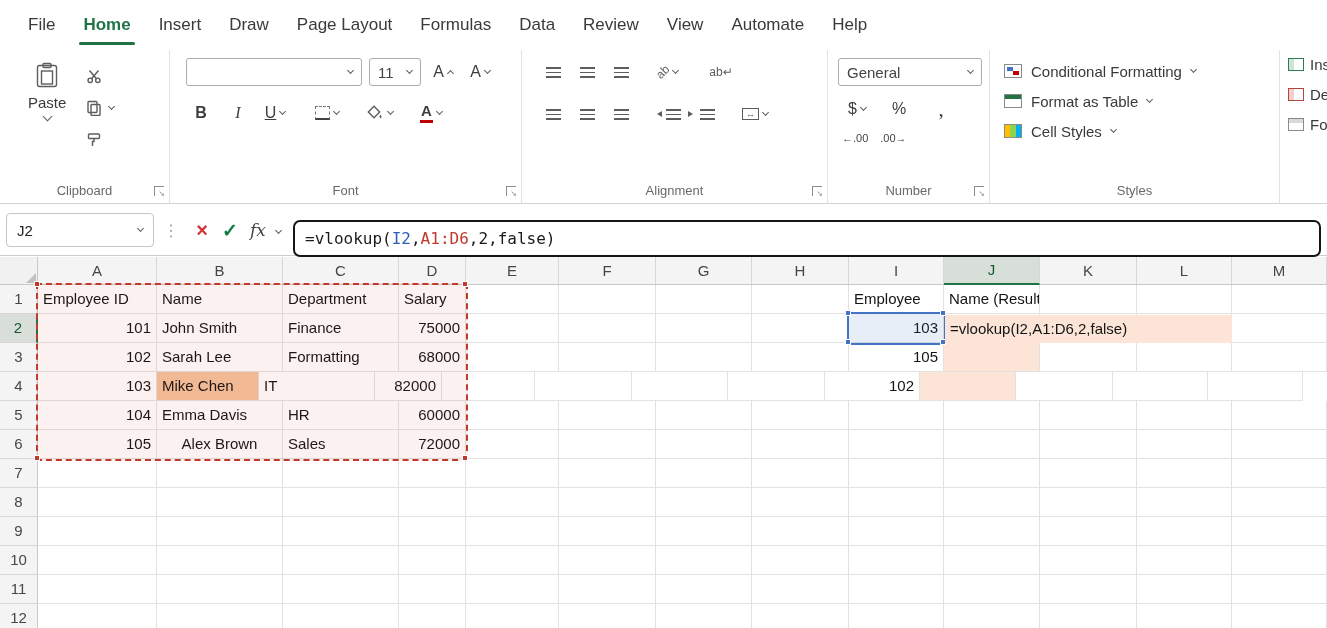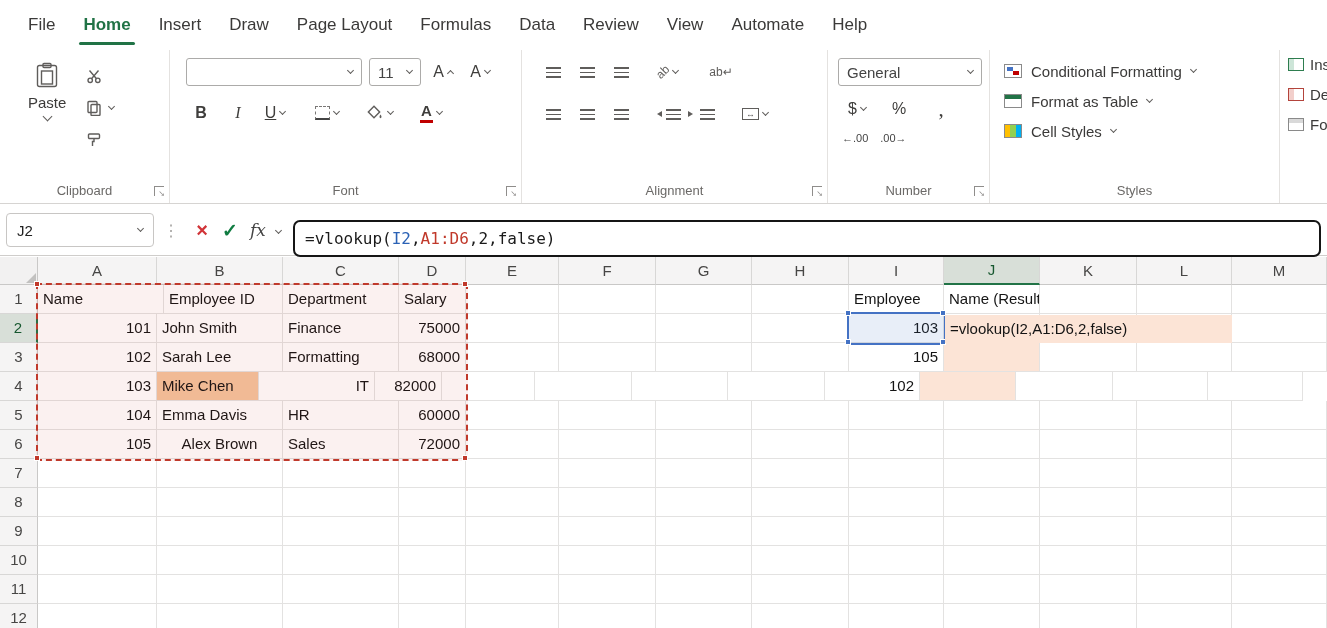--- a/index.html
+++ b/index.html
@@ -368,22 +368,22 @@
         <div class="ch" style="width: 97px;">H</div>
         <div class="ch" style="width: 95px;">I</div>
         <div class="ch hl" style="width: 96px;">J</div>
         <div class="ch" style="width: 97px;">K</div>
         <div class="ch" style="width: 95px;">L</div>
         <div class="ch" style="width: 95px;">M</div>
       </div>
     <div>
         <div class="grid-row">
           <div class="rn">1</div>
+          <div class="cell" style="width: 119px; text-align: left;">Employee ID</div>
           <div class="cell" style="width: 126px; text-align: left;">Name</div>
-          <div class="cell" style="width: 119px; text-align: left;">Employee ID</div>
           <div class="cell" style="width: 116px; text-align: left;">Department</div>
           <div class="cell" style="width: 67px; text-align: left;">Salary</div>
           <div class="cell" style="width: 93px;"></div>
           <div class="cell" style="width: 97px;"></div>
           <div class="cell" style="width: 96px;"></div>
           <div class="cell" style="width: 97px;"></div>
           <div class="cell" style="width: 95px; text-align: left;">Employee</div>
           <div class="cell" style="width: 96px; text-align: left;">Name (Result)</div>
           <div class="cell" style="width: 97px;"></div>
           <div class="cell" style="width: 95px;"></div>
@@ -418,21 +418,21 @@
           <div class="cell" style="width: 95px; text-align: right;">105</div>
           <div class="cell" style="width: 96px; background: rgb(252, 228, 214);"></div>
           <div class="cell" style="width: 97px;"></div>
           <div class="cell" style="width: 95px;"></div>
           <div class="cell" style="width: 95px;"></div>
         </div>
         <div class="grid-row">
           <div class="rn">4</div>
           <div class="cell" style="width: 119px; text-align: right;">103</div>
           <div class="cell" style="width: 102px; text-align: left; background: rgb(245, 196, 158);">Mike Chen</div>
-          <div class="cell" style="width: 116px; text-align: right;">IT</div>
+          <div class="cell" style="width: 116px; text-align: left;">IT</div>
           <div class="cell" style="width: 67px; text-align: right;">82000</div>
           <div class="cell" style="width: 93px;"></div>
           <div class="cell" style="width: 97px;"></div>
           <div class="cell" style="width: 96px;"></div>
           <div class="cell" style="width: 97px;"></div>
           <div class="cell" style="width: 95px; text-align: right;">102</div>
           <div class="cell" style="width: 96px; background: rgb(252, 228, 214);"></div>
           <div class="cell" style="width: 97px;"></div>
           <div class="cell" style="width: 95px;"></div>
           <div class="cell" style="width: 95px;"></div>

